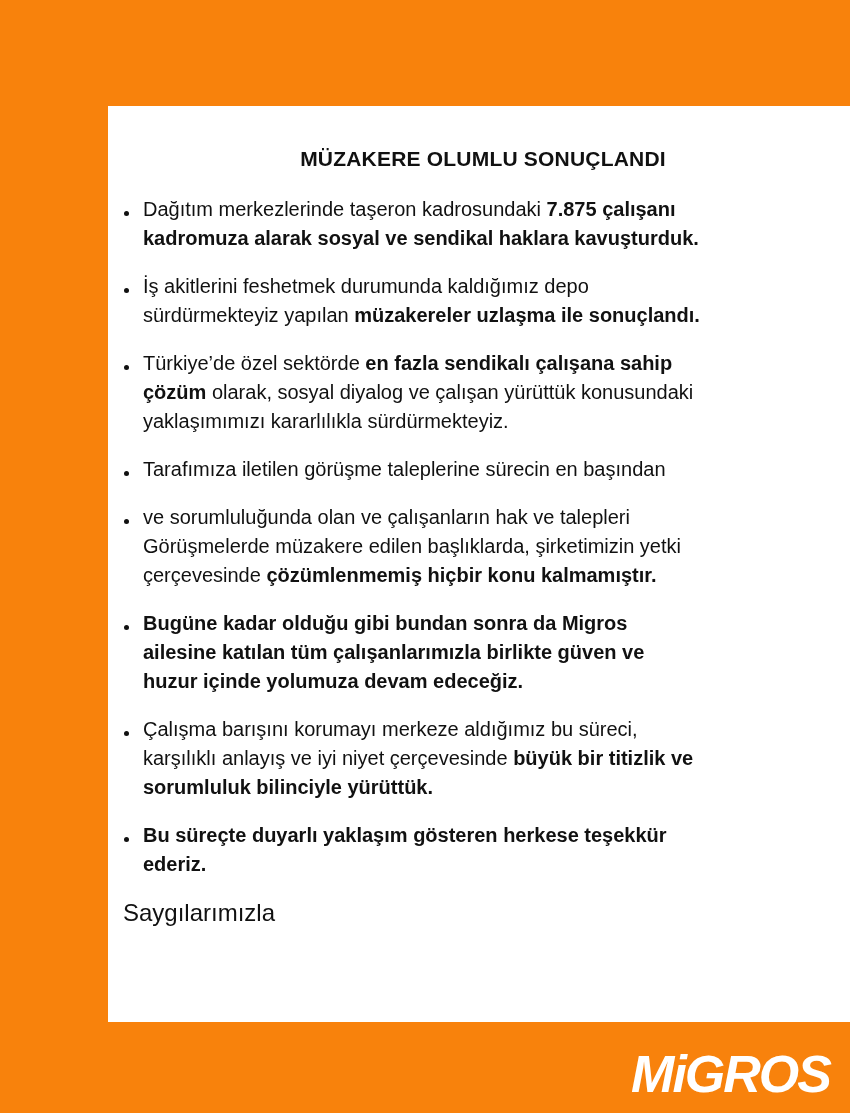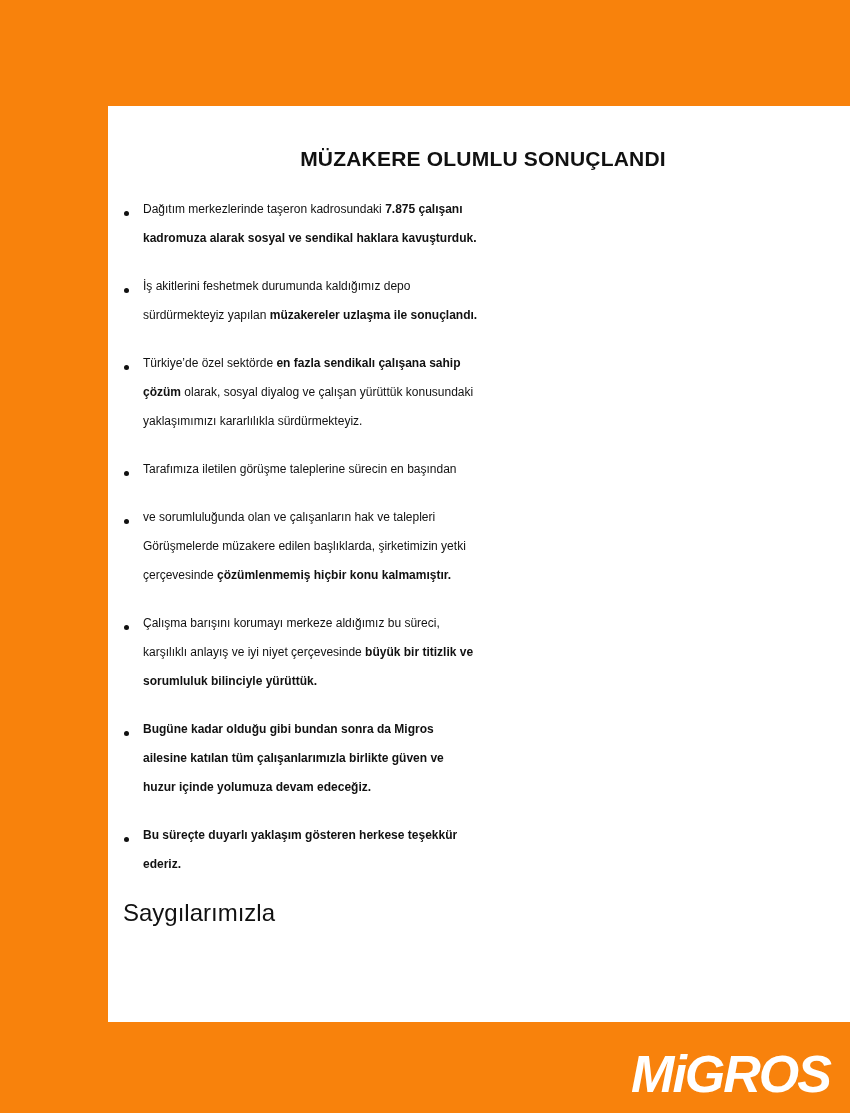--- a/index.html
+++ b/index.html
@@ -38,21 +38,21 @@
     font-weight:bold;
     line-height:29px;
     letter-spacing:0.2px;
     margin-bottom:22px;
     white-space:nowrap;
   }
   .para{
     position:relative;
     padding-left:20px;
     margin-bottom:19px;
-    font-size:12px;
+    font-size:20px;
     line-height:29px;
   }
   .bullet-dot{
     position:absolute;
     left:1px;
     top:16px;
     width:5px;
     height:5px;
     border-radius:50%;
     background:var(--text);
@@ -109,29 +109,29 @@
           <div class="line"><span>Tarafımıza iletilen görüşme taleplerine sürecin en başından</span></div>
         </div>
         <div class="para">
           <span class="bullet-dot"></span>
           <div class="line"><span>ve sorumluluğunda olan ve çalışanların hak ve talepleri</span></div>
           <div class="line"><span>Görüşmelerde müzakere edilen başlıklarda, şirketimizin yetki</span></div>
           <div class="line"><span>çerçevesinde </span><span class="b">çözümlenmemiş hiçbir konu kalmamıştır.</span></div>
         </div>
         <div class="para">
           <span class="bullet-dot"></span>
+          <div class="line"><span class="b">Bugüne kadar olduğu gibi bundan sonra da Migros</span></div>
+          <div class="line"><span class="b">ailesine katılan tüm çalışanlarımızla birlikte güven ve</span></div>
+          <div class="line"><span class="b">huzur içinde yolumuza devam edeceğiz.</span></div>
+        </div>
+        <div class="para">
+          <span class="bullet-dot"></span>
           <div class="line"><span>Çalışma barışını korumayı merkeze aldığımız bu süreci,</span></div>
           <div class="line"><span>karşılıklı anlayış ve iyi niyet çerçevesinde </span><span class="b">büyük bir titizlik ve</span></div>
           <div class="line"><span class="b">sorumluluk bilinciyle yürüttük.</span></div>
-        </div>
-        <div class="para">
-          <span class="bullet-dot"></span>
-          <div class="line"><span class="b">Bugüne kadar olduğu gibi bundan sonra da Migros</span></div>
-          <div class="line"><span class="b">ailesine katılan tüm çalışanlarımızla birlikte güven ve</span></div>
-          <div class="line"><span class="b">huzur içinde yolumuza devam edeceğiz.</span></div>
         </div>
         <div class="para">
           <span class="bullet-dot"></span>
           <div class="line"><span class="b">Bu süreçte duyarlı yaklaşım gösteren herkese teşekkür</span></div>
           <div class="line"><span class="b">ederiz.</span></div>
         </div>
       </div>
     <div class="closing">Saygılarımızla</div>
   </div>
   <div class="logo">MiGROS</div>

